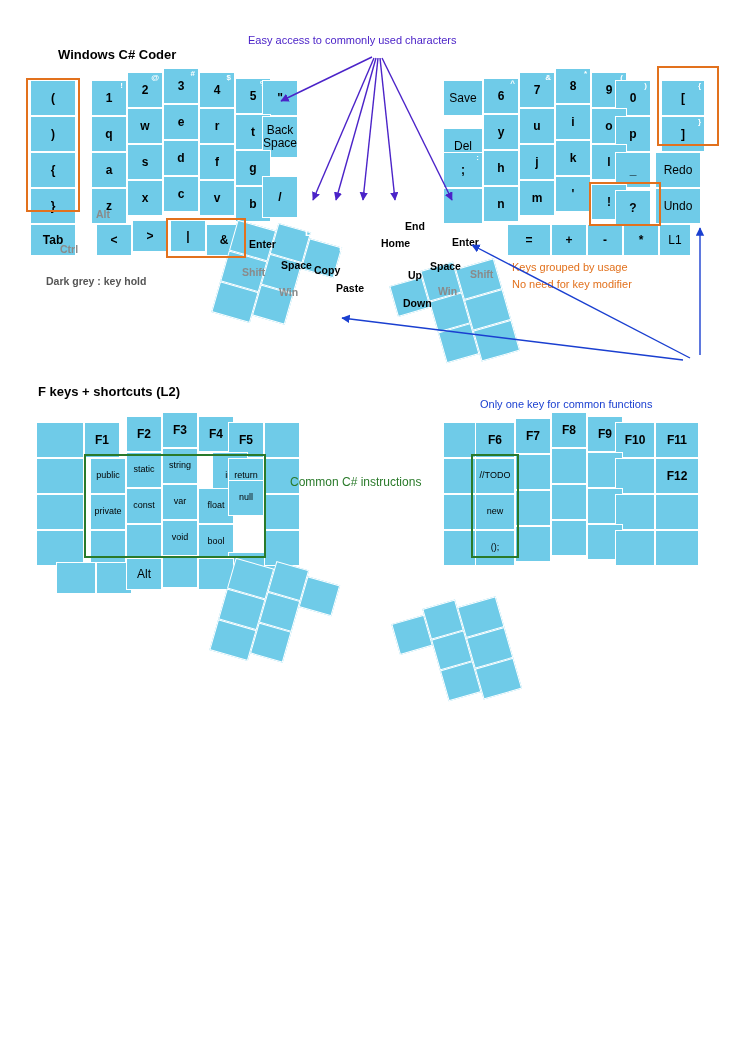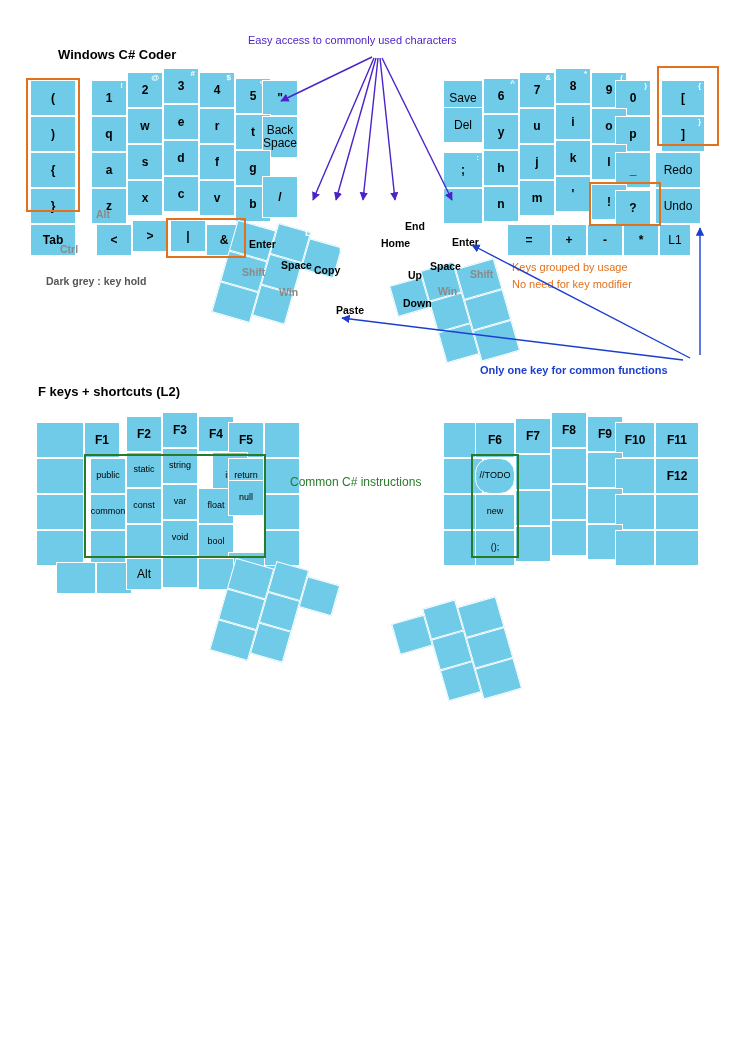--- a/index.html
+++ b/index.html
@@ -20,21 +20,21 @@
     height: 1041px;
   }
   .title {
     position: absolute;
     font-weight: bold;
     font-size: 13px;
     color: #000;
   }
   .note-purple { color: #4b23c8; font-weight: normal; font-size: 11px; }
   .note-orange { color: #e2711d; font-weight: normal; font-size: 11px; }
-  .note-blue   { color: #1a3fd0; font-weight: bold; font-size: 11px; }
+  .note-blue   { color: #1a3fd0; font-weight: normal; font-size: 11px; margin-top: 34px; }
   .note-green  { color: #2a7a2a; font-weight: normal; font-size: 12px; }
   .note-grey   { color: #555; font-weight: bold; font-size: 10.5px; }
 
   .key {
     position: absolute;
     background: #6fcbe8;
     box-sizing: border-box;
     border: 1px solid #ffffff;
     color: #000;
     font-size: 12px;
@@ -207,21 +207,21 @@
     </div>
   <div class="key" style="left:615px; top:80px; width:36px; height:36px;">
       <span>0</span>
       <span class="sub">)</span>
     </div>
   <div class="key" style="left:661px; top:80px; width:44px; height:36px;">
       <span>[</span>
       <span class="sub">{</span>
     </div>
 
-  <div class="key small" style="left:443px; top:107px; width:40px; height:36px;">Del</div>
+  <div class="key small" style="left:443px; top:128px; width:40px; height:36px;">Del</div>
   <div class="key" style="left:483px; top:114px; width:36px; height:36px;">y</div>
   <div class="key" style="left:519px; top:108px; width:36px; height:36px;">u</div>
   <div class="key" style="left:555px; top:104px; width:36px; height:36px;">i</div>
   <div class="key" style="left:591px; top:108px; width:36px; height:36px;">o</div>
   <div class="key" style="left:615px; top:116px; width:36px; height:36px;">p</div>
   <div class="key" style="left:661px; top:116px; width:44px; height:36px;">
       <span>]</span>
       <span class="sub">}</span>
     </div>
 
@@ -268,21 +268,21 @@
     <div class="thumb" style="left:40px; top:64px; width:34px; height:32px; position:absolute;"></div>
   </div>
 
   <div class="label-float" style="left:249px; top:238px;">Enter</div>
   <div class="label-float white" style="left:305px; top:226px;">L1</div>
   <div class="label-float white" style="left:339px; top:241px;">L2</div>
   <div class="label-float" style="left:281px; top:259px;">Space</div>
   <div class="label-float" style="left:314px; top:264px;">Copy</div>
   <div class="label-float grey" style="left:242px; top:266px;">Shift</div>
   <div class="label-float grey" style="left:279px; top:286px;">Win</div>
-  <div class="label-float" style="left:305px; top:304px;padding-left:31px;">Paste</div>
+  <div class="label-float" style="left:305px; top:282px;padding-left:31px;">Paste</div>
 
   <div style="position:absolute; left:496px; top:212px; width:130px; height:110px; transform: rotate(-16deg); transform-origin: 100% 0;">
     <div class="thumb" style="left:-118px; top:6px;  width:34px; height:32px; position:absolute;"></div>
     <div class="thumb" style="left:-84px;  top:0px;  width:34px; height:32px; position:absolute;"></div>
     <div class="thumb" style="left:-50px;  top:8px;  width:40px; height:32px; position:absolute;"></div>
     <div class="thumb" style="left:-84px;  top:32px; width:34px; height:32px; position:absolute;"></div>
     <div class="thumb" style="left:-50px;  top:40px; width:40px; height:32px; position:absolute;"></div>
     <div class="thumb" style="left:-84px;  top:64px; width:34px; height:32px; position:absolute;"></div>
     <div class="thumb" style="left:-50px;  top:72px; width:40px; height:32px; position:absolute;"></div>
   </div>
@@ -310,21 +310,21 @@
 
   <div class="key blank" style="left:36px; top:458px; width:48px; height:36px;"></div>
   <div class="key tiny" style="left:90px; top:458px; width:36px; height:36px;">public</div>
   <div class="key tiny" style="left:126px; top:452px; width:36px; height:36px;">static</div>
   <div class="key tiny" style="left:162px; top:448px; width:36px; height:36px;">string</div>
   <div class="key tiny" style="left:212px; top:452px; width:36px; height:48px;">int</div>
   <div class="key tiny" style="left:228px; top:458px; width:36px; height:36px;">return</div>
   <div class="key blank" style="left:264px; top:458px; width:36px; height:36px;"></div>
 
   <div class="key blank" style="left:36px; top:494px; width:48px; height:36px;"></div>
-  <div class="key tiny" style="left:90px; top:494px; width:36px; height:36px;">common</div>
+  <div class="key tiny" style="left:90px; top:494px; width:36px; height:36px;">private</div>
   <div class="key tiny" style="left:126px; top:488px; width:36px; height:36px;">const</div>
   <div class="key tiny" style="left:162px; top:484px; width:36px; height:36px;">var</div>
   <div class="key tiny" style="left:198px; top:488px; width:36px; height:36px;">float</div>
   <div class="key tiny" style="left:228px; top:480px; width:36px; height:36px;">null</div>
   <div class="key blank" style="left:264px; top:494px; width:36px; height:36px;"></div>
 
   <div class="key blank" style="left:36px; top:530px; width:48px; height:36px;"></div>
   <div class="key blank" style="left:90px; top:530px; width:36px; height:36px;"></div>
   <div class="key blank" style="left:126px; top:524px; width:36px; height:36px;"></div>
   <div class="key tiny" style="left:162px; top:520px; width:36px; height:36px;">void</div>
@@ -343,21 +343,21 @@
 
   <div class="key blank" style="left:443px; top:422px; width:40px; height:36px;"></div>
   <div class="key" style="left:475px; top:422px; width:40px; height:36px;">F6</div>
   <div class="key" style="left:515px; top:418px; width:36px; height:36px;">F7</div>
   <div class="key" style="left:551px; top:412px; width:36px; height:36px;">F8</div>
   <div class="key" style="left:587px; top:416px; width:36px; height:36px;">F9</div>
   <div class="key" style="left:615px; top:422px; width:40px; height:36px;">F10</div>
   <div class="key" style="left:655px; top:422px; width:44px; height:36px;">F11</div>
 
   <div class="key blank" style="left:443px; top:458px; width:40px; height:36px;"></div>
-  <div class="key tiny" style="left:475px; top:458px; width:40px; height:36px;border-radius:15px;">//TODO</div>
+  <div class="key tiny" style="left:475px; top:458px; width:40px; height:36px;">//TODO</div>
   <div class="key blank" style="left:515px; top:454px; width:36px; height:36px;"></div>
   <div class="key blank" style="left:551px; top:448px; width:36px; height:36px;"></div>
   <div class="key blank" style="left:587px; top:452px; width:36px; height:36px;"></div>
   <div class="key blank" style="left:615px; top:458px; width:40px; height:36px;"></div>
   <div class="key" style="left:655px; top:458px; width:44px; height:36px;">F12</div>
 
   <div class="key blank" style="left:443px; top:494px; width:40px; height:36px;"></div>
   <div class="key tiny" style="left:475px; top:494px; width:40px; height:36px;">new</div>
   <div class="key blank" style="left:515px; top:490px; width:36px; height:36px;"></div>
   <div class="key blank" style="left:551px; top:484px; width:36px; height:36px;"></div>

